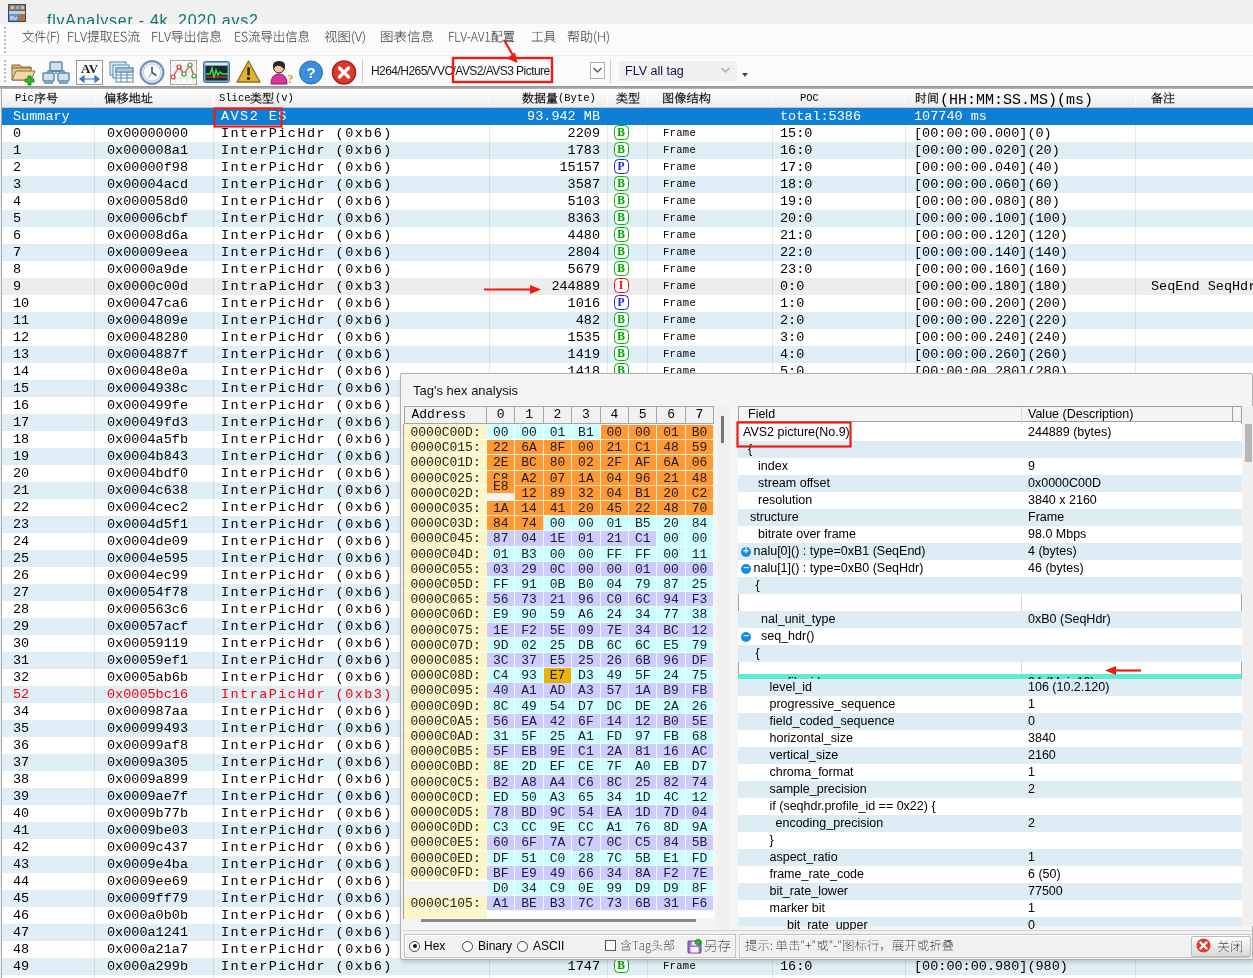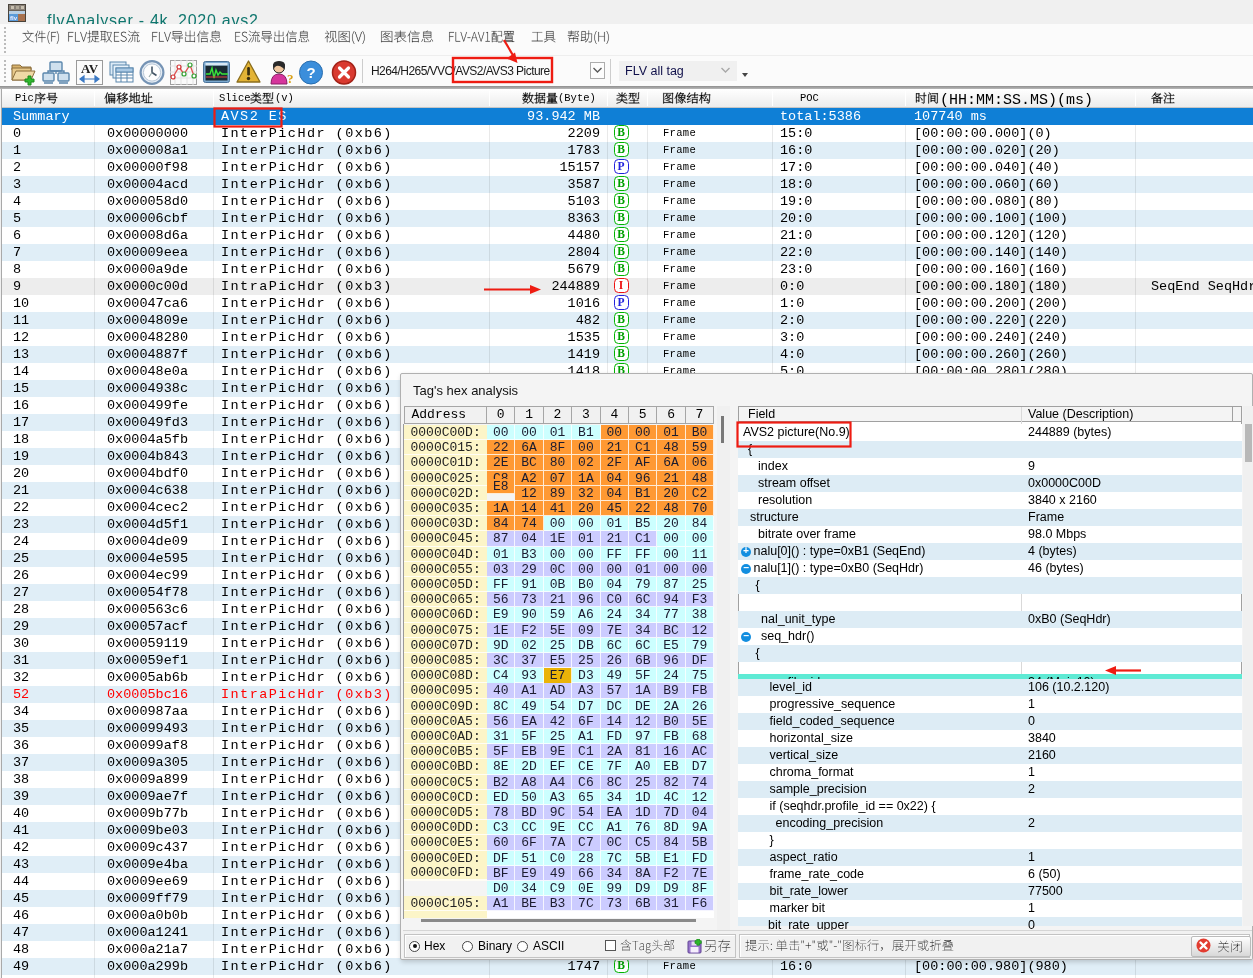--- a/index.html
+++ b/index.html
@@ -970,21 +970,21 @@
     </div>
     <div class="trow" style="top:509px;background:#ddecf5;height:17px">
       <span class="lab" style="left:31.5px">bit_rate_lower</span>
       <span class="val">77500</span>
     </div>
     <div class="trow" style="top:526px;background:#ffffff;height:17px">
       <span class="lab" style="left:31.5px">marker bit</span>
       <span class="val">1</span>
     </div>
     <div class="trow" style="top:543px;background:#ddecf5;height:9px">
-      <span class="lab" style="left:30px">bit_rate_upper</span>
+      <span class="lab" style="left:49px">bit_rate_upper</span>
       <span class="val">0</span>
     </div>
     <div class="abs" style="left:842px;top:32px;width:11px;height:520px;background:#f0f0f0"></div>
     <div class="abs" style="left:844px;top:50px;width:7px;height:38px;background:#b8b8b8"></div>
     <div id="pbottom" class="abs"></div>
     <div class="groove" style="left:3px;top:560px;width:332px;height:24px"></div>
     <div class="groove" style="left:338px;top:560px;width:511px;height:24px"></div>
     <div class="radio" style="left:8px;top:566.5px"></div>
     <div class="rdot" style="left:11.5px;top:570px;position:absolute"></div>
     <div class="abs" style="left:23px;top:565px;font-size:12px">Hex</div>

